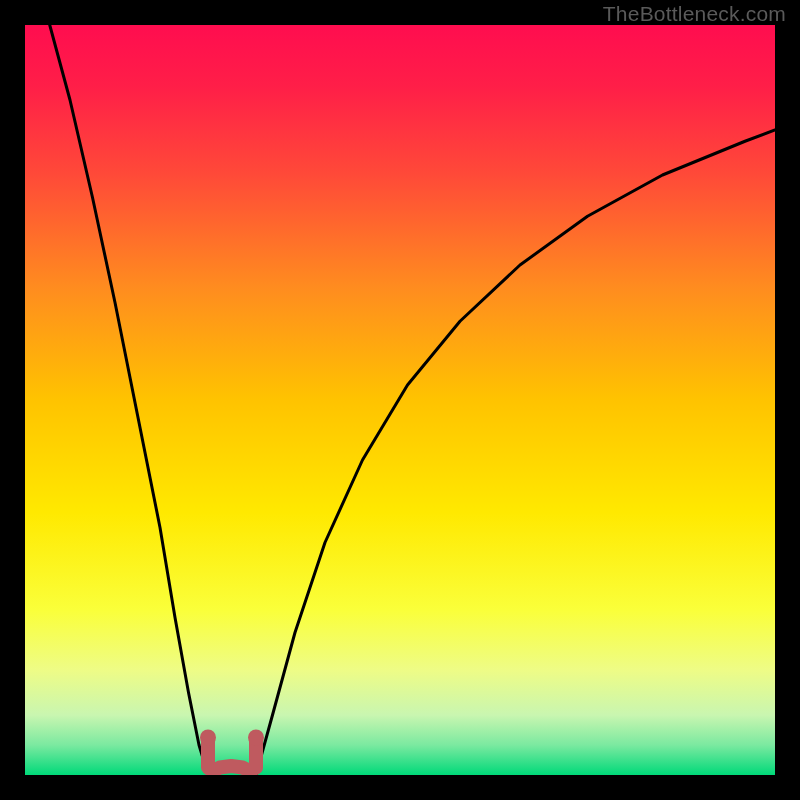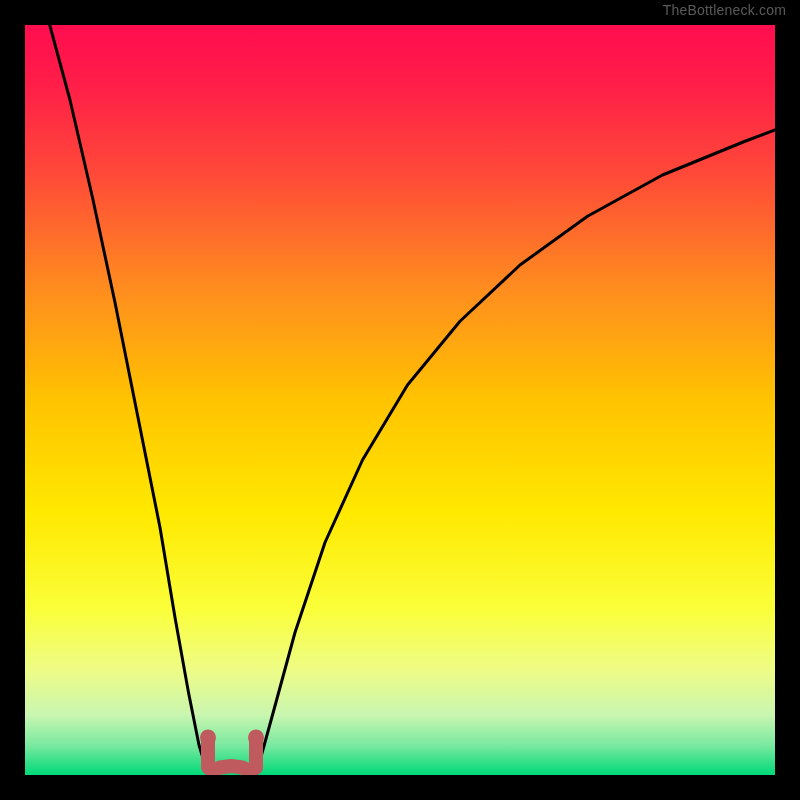--- a/index.html
+++ b/index.html
@@ -24,21 +24,21 @@
     position: absolute;
     inset: 0;
     width: 100%;
     height: 100%;
   }
 
   .watermark {
     position: absolute;
     right: 14px;
     top: 2px;
-    font-size: 14px;
+    font-size: 21px;
     font-weight: 500;
     color: #5a5a5a;
     letter-spacing: 0.2px;
     font-family: Arial, Helvetica, sans-serif;
   }
 </style>
 </head>
 <body>
 
 <div class="watermark">TheBottleneck.com</div>

